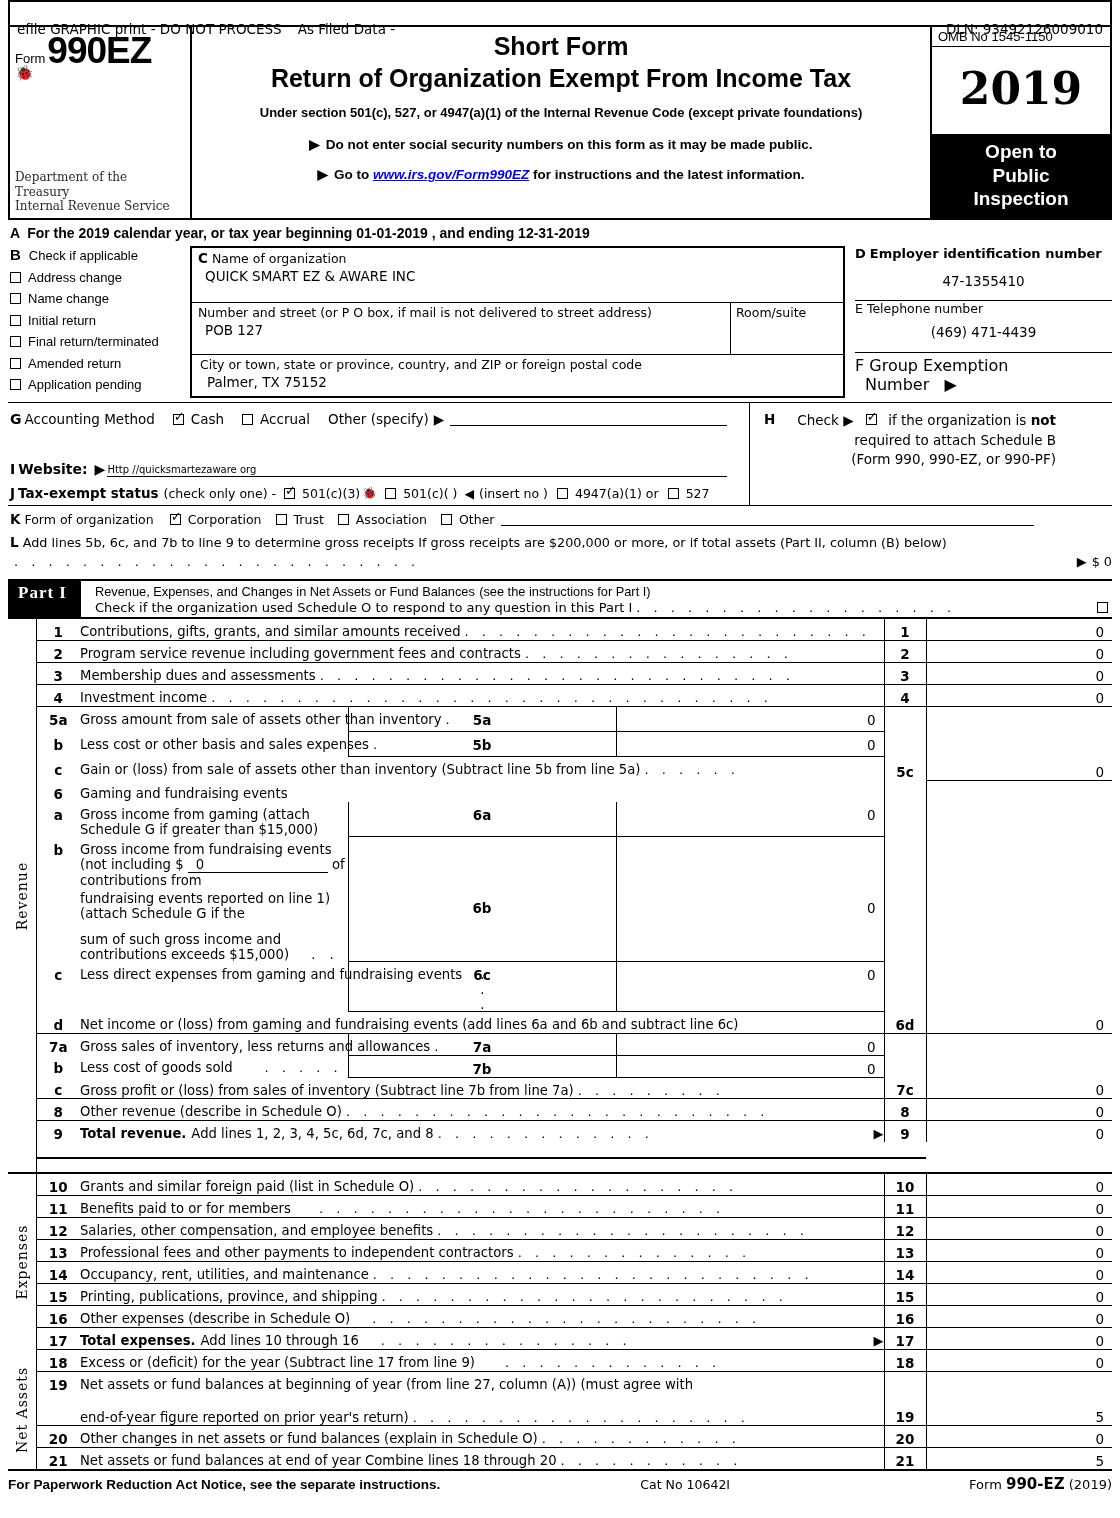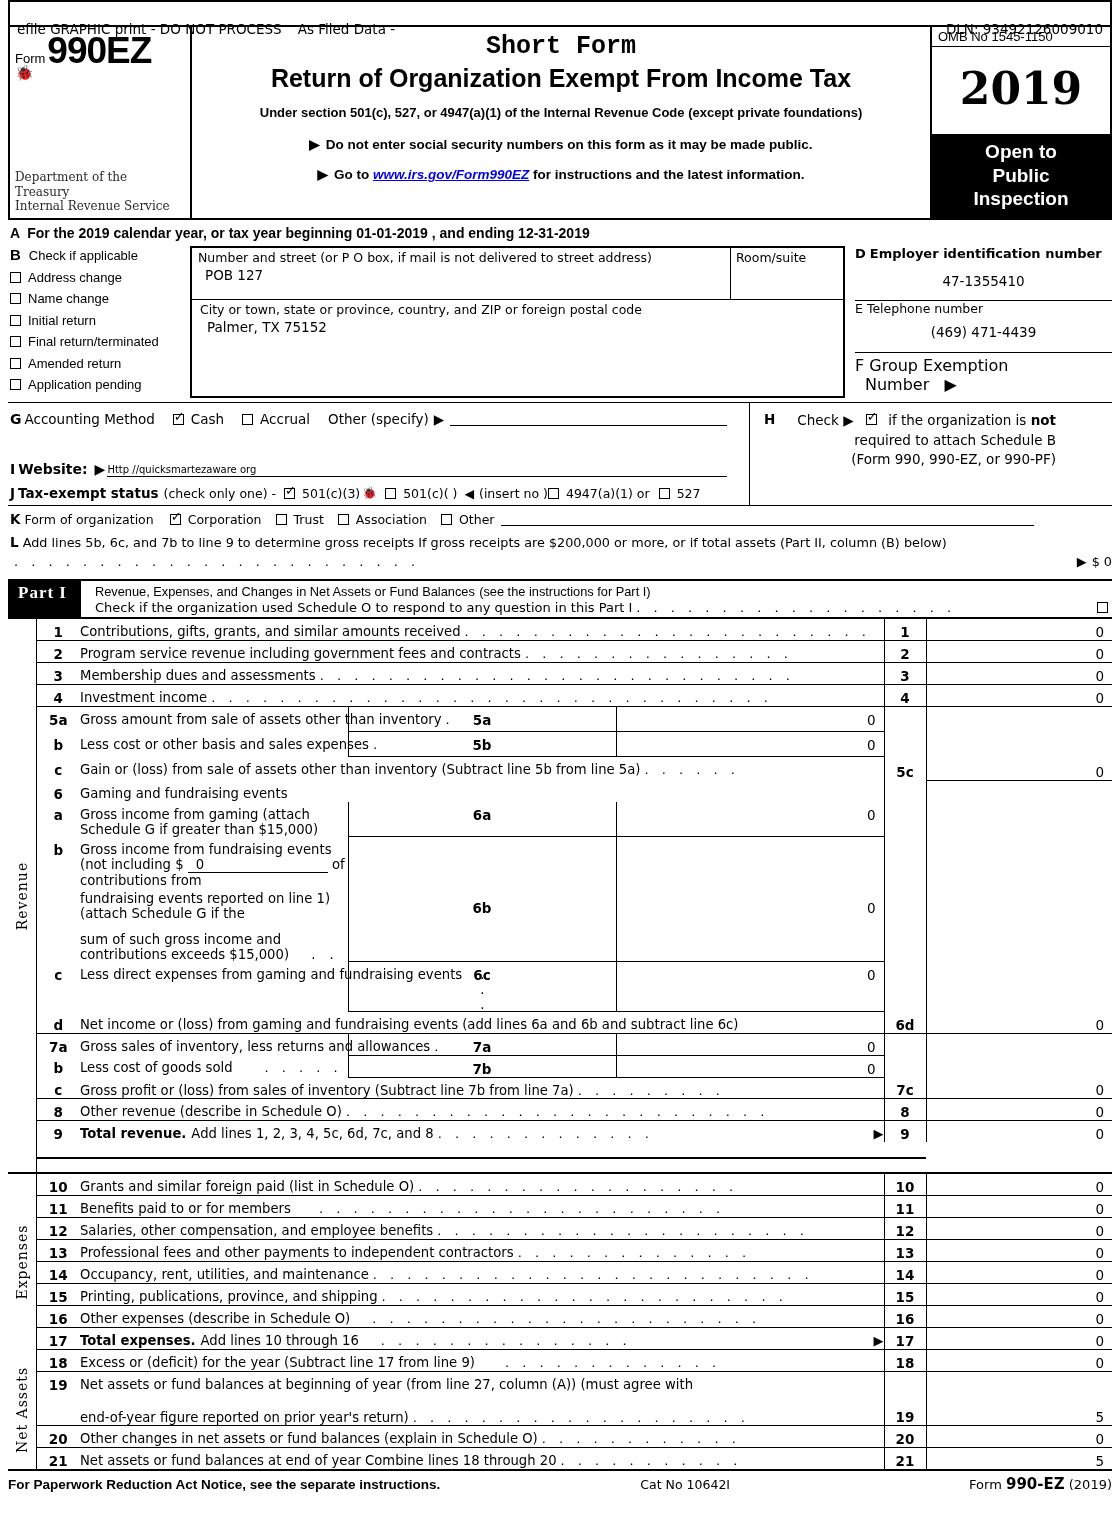--- a/index.html
+++ b/index.html
@@ -24,21 +24,21 @@
 
   
   .masthead { display: flex; border-left: 2px solid #000; border-right: 2px solid #000; border-bottom: 2px solid #000; height: 193px; }
   .mast-left { width: 182px; border-right: 2px solid #000; position: relative; padding: 6px 5px 4px 5px; }
   .mast-formline { display: flex; align-items: baseline; }
   .mast-formword { font-size: 13px; font-family: "Liberation Sans", sans-serif; }
   .mast-990 { font-size: 37px; font-weight: bold; font-family: "Liberation Sans", sans-serif; letter-spacing: -1px; line-height: 0.95; margin-left: 2px; }
   .mast-glyph { font-size: 15px; line-height: 1; margin-top: -2px; }
   .mast-dept { position: absolute; bottom: 4px; left: 5px; font-family: "DejaVu Serif", serif; font-size: 12px; line-height: 1.22; color: #2b2b2b; }
   .mast-center { flex: 1; border-right: 2px solid #000; text-align: center; padding-top: 5px; }
-  .mast-title1 { font-size: 25px; font-weight: bold; font-family: Liberation Mono, monospace; }
+  .mast-title1 { font-size: 25px; font-weight: bold; font-family: Liberation Sans, sans-serif; }
   .mast-title2 { font-size: 25px; font-weight: bold; font-family: "Liberation Sans", sans-serif; margin-top: 3px; }
   .mast-under { font-size: 13px; font-weight: bold; margin-top: 12px; font-family: "Liberation Sans", sans-serif; }
   .mast-bullets { margin-top: 16px; font-size: 13.5px; font-weight: bold; font-family: "Liberation Sans", sans-serif; }
   .mast-bullets div { margin-top: 14px; }
   .mast-bullets .arrow { margin-right: 6px; }
   .mast-link { text-decoration: underline; font-style: italic; }
   .mast-right { width: 178px; display: flex; flex-direction: column; }
   .omb { font-size: 13px; padding: 2px 0 2px 6px; border-bottom: 1.5px solid #000; font-family: "Liberation Sans", sans-serif; }
   .year { flex: 1; display: flex; align-items: center; justify-content: center; font-size: 44px; font-weight: bold; font-family: "DejaVu Serif", serif; padding-bottom: 4px; }
   .openpub { background: #000; color: #fff; text-align: center; font-weight: bold; font-size: 19px; font-family: "Liberation Sans", sans-serif; padding: 6px 0 8px 0; line-height: 1.22; }
@@ -211,20 +211,27 @@
         <span class="cb"></span>
           <span>Amended return</span>
       </div>
       <div class="cbrow">
         <span class="cb"></span>
           <span>Application pending</span>
       </div>
     </div>
 
     <div class="col-c">
+      <div class="c-row1">
+        <div class="lbl-sm">
+          <b>C</b>
+          <span>Name of organization</span>
+        </div>
+        <div class="val">QUICK SMART EZ &amp; AWARE INC</div>
+      </div>
       <div class="c-row2">
         <div class="c-r2-left">
           <div class="lbl-sm">Number and street (or P  O  box, if mail is not delivered to street address)</div>
           <div class="val">POB 127</div>
         </div>
         <div class="c-r2-right">
           <div class="lbl-sm">Room/suite</div>
           <div class="val"></div>
         </div>
       </div>
@@ -287,21 +294,21 @@
       <div class="j-line">
         <span class="k">J</span>
         <span class="k" style="margin-right:5px;">Tax-exempt status</span>
         <span style="margin-right:8px;">(check only one) -</span>
         <span class="cb checked"></span>
           <span style="margin-right:2px;">501(c)(3)</span>
         <span style="margin-right:8px;font-size:12px;">🐞</span>
         <span class="cb"></span>
           <span style="margin-right:7px;">501(c)(   )</span>
         <span style="margin-right:5px;">◀</span>
-        <span style="">(insert no )</span>
+        <span style="margin-right:9px;">(insert no )</span>
         <span class="cb"></span>
           <span style="margin-right:9px;">4947(a)(1) or</span>
         <span class="cb"></span>
           <span>527</span>
       </div>
     </div>
 
     <div class="gh-right">
       <div class="h-row">
         <span class="k">H</span>

